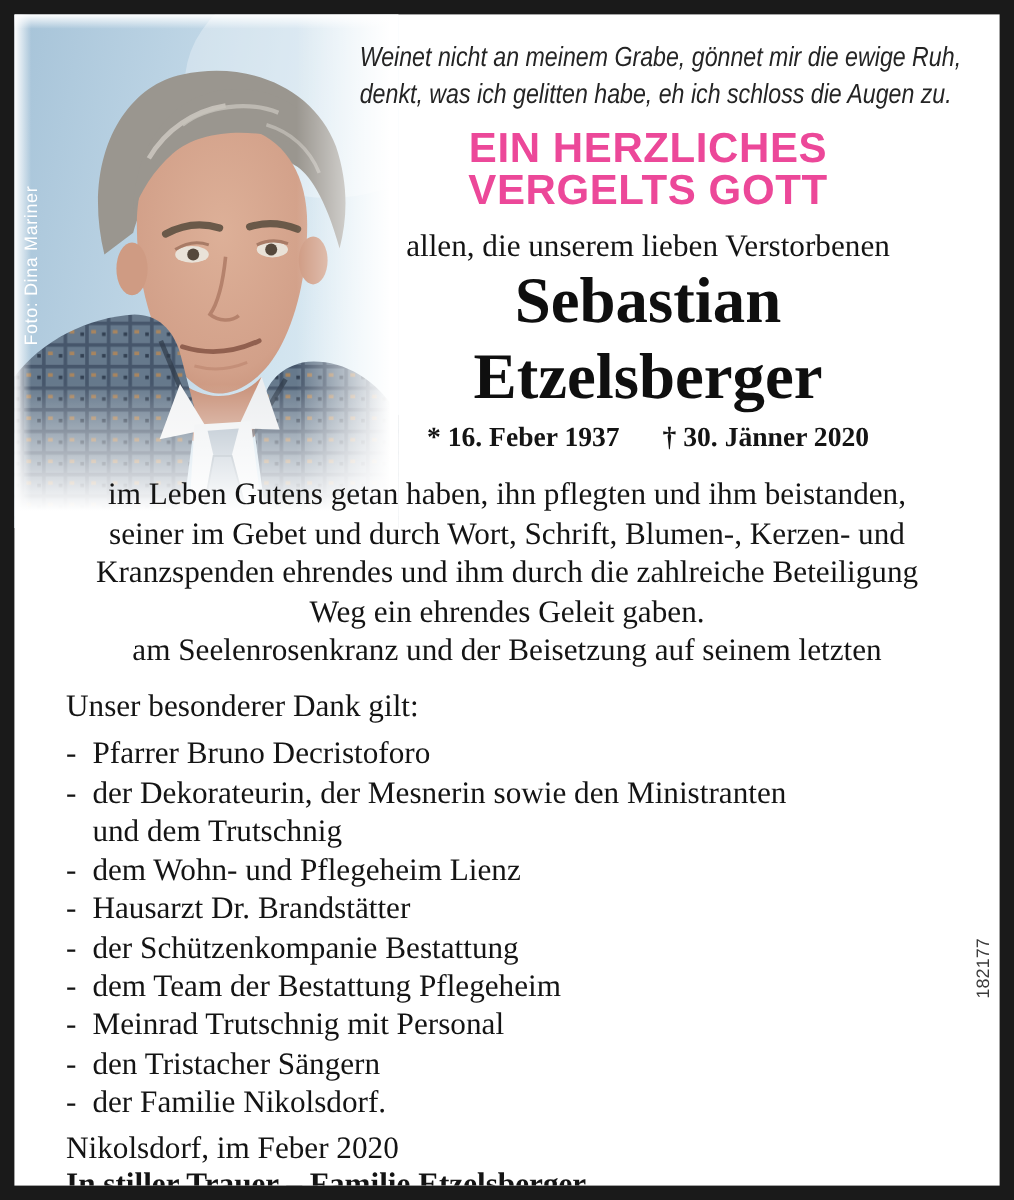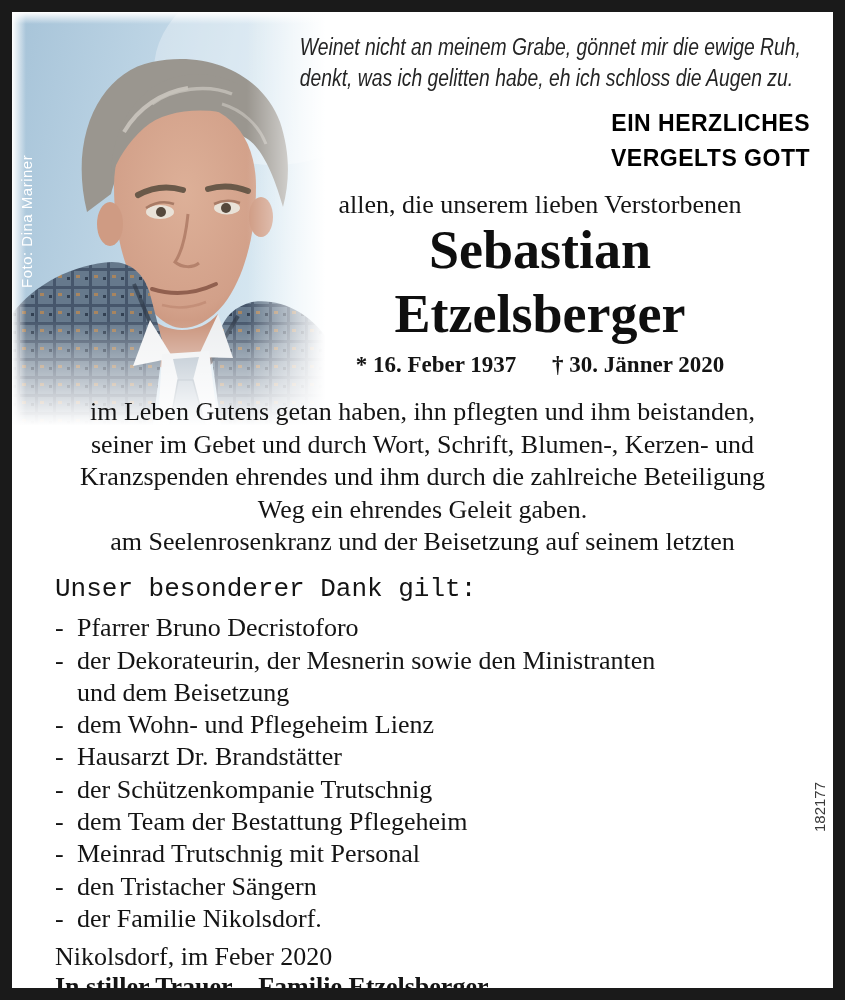--- a/index.html
+++ b/index.html
@@ -31,37 +31,37 @@
   .col { position:absolute; left:258px; top:0; width:540px; height:390px; text-align:center; }
   .epitaph {
     position:absolute; top:20px; left:-16px; width:572px;
     font-family:"Liberation Sans", sans-serif; font-style:italic;
     font-size:23px; line-height:31px; color:#242424;
   }
   .epitaph .eline { display:block; transform:scaleX(.84); transform-origin:center; white-space:nowrap; }
   .heading {
     position:absolute; top:94px; width:100%;
     font-family:"Liberation Sans", sans-serif; font-weight:bold;
-    font-size:23px; line-height:35px; letter-spacing:.5px; color:#000000;text-align:right;
+    font-size:35px; line-height:35px; letter-spacing:.5px; color:#ec4899;
   }
   .salutation { position:absolute; top:178px; width:100%; font-size:26px; }
   .name {
     position:absolute; top:206px; width:100%;
     font-weight:bold; font-size:54px; line-height:64px; color:#0f0f0f;
   }
   .dates { position:absolute; top:340px; width:100%; font-weight:bold; font-size:23px; white-space:nowrap; }
   .dates .death { margin-left:30px; }
   
   .bodytext {
     position:absolute; left:18px; right:18px; top:384px;
     text-align:center; font-size:26px; line-height:32.5px;
   }
   
   .thanks { position:absolute; left:43px; top:561px; right:26px; font-size:26px; line-height:32.3px; }
-  .thanks-intro { margin-bottom:7px;font-family:Liberation Mono, monospace; }
+  .thanks-intro { margin-bottom:7px; }
   .trow { display:flex; }
   .trow .bullet { display:inline-block; width:22px; flex:0 0 22px; }
   
   .footer {
     position:absolute; left:43px; right:42px; top:930px;
     display:flex; justify-content:space-between; align-items:baseline; font-size:26px;flex-direction:column;
   }
   .mourning { font-weight:bold; }
   
   .ref {
@@ -180,33 +180,33 @@
     <div class="trow">
       <span class="bullet">-</span>
       <span>Pfarrer Bruno Decristoforo</span>
     </div>
     <div class="trow">
       <span class="bullet">-</span>
       <span>der Dekorateurin, der Mesnerin sowie den Ministranten</span>
     </div>
     <div class="trow">
       <span class="bullet"></span>
-      <span>und dem Beisetzung</span>
+      <span>und dem Trutschnig</span>
     </div>
     <div class="trow">
       <span class="bullet">-</span>
       <span>dem Wohn- und Pflegeheim Lienz</span>
     </div>
     <div class="trow">
       <span class="bullet">-</span>
       <span>Hausarzt Dr. Brandstätter</span>
     </div>
     <div class="trow">
       <span class="bullet">-</span>
-      <span>der Schützenkompanie Trutschnig</span>
+      <span>der Schützenkompanie Bestattung</span>
     </div>
     <div class="trow">
       <span class="bullet">-</span>
       <span>dem Team der Bestattung Pflegeheim</span>
     </div>
     <div class="trow">
       <span class="bullet">-</span>
       <span>Meinrad Trutschnig mit Personal</span>
     </div>
     <div class="trow">

